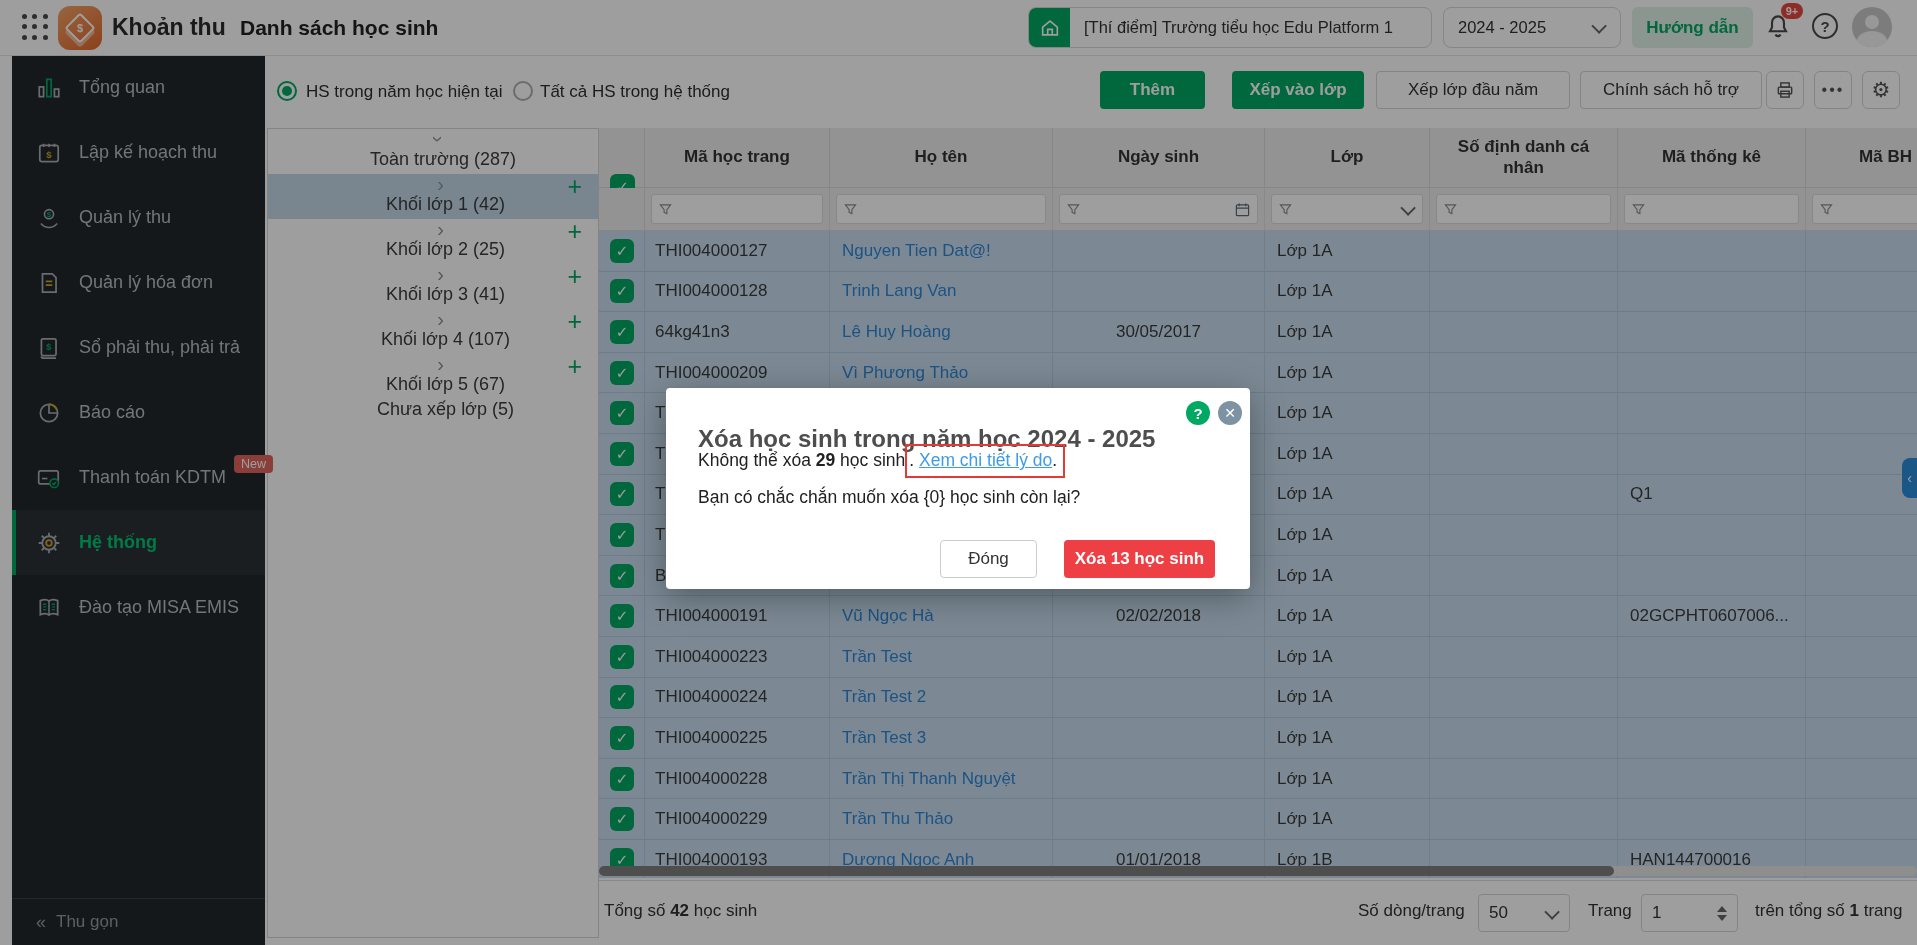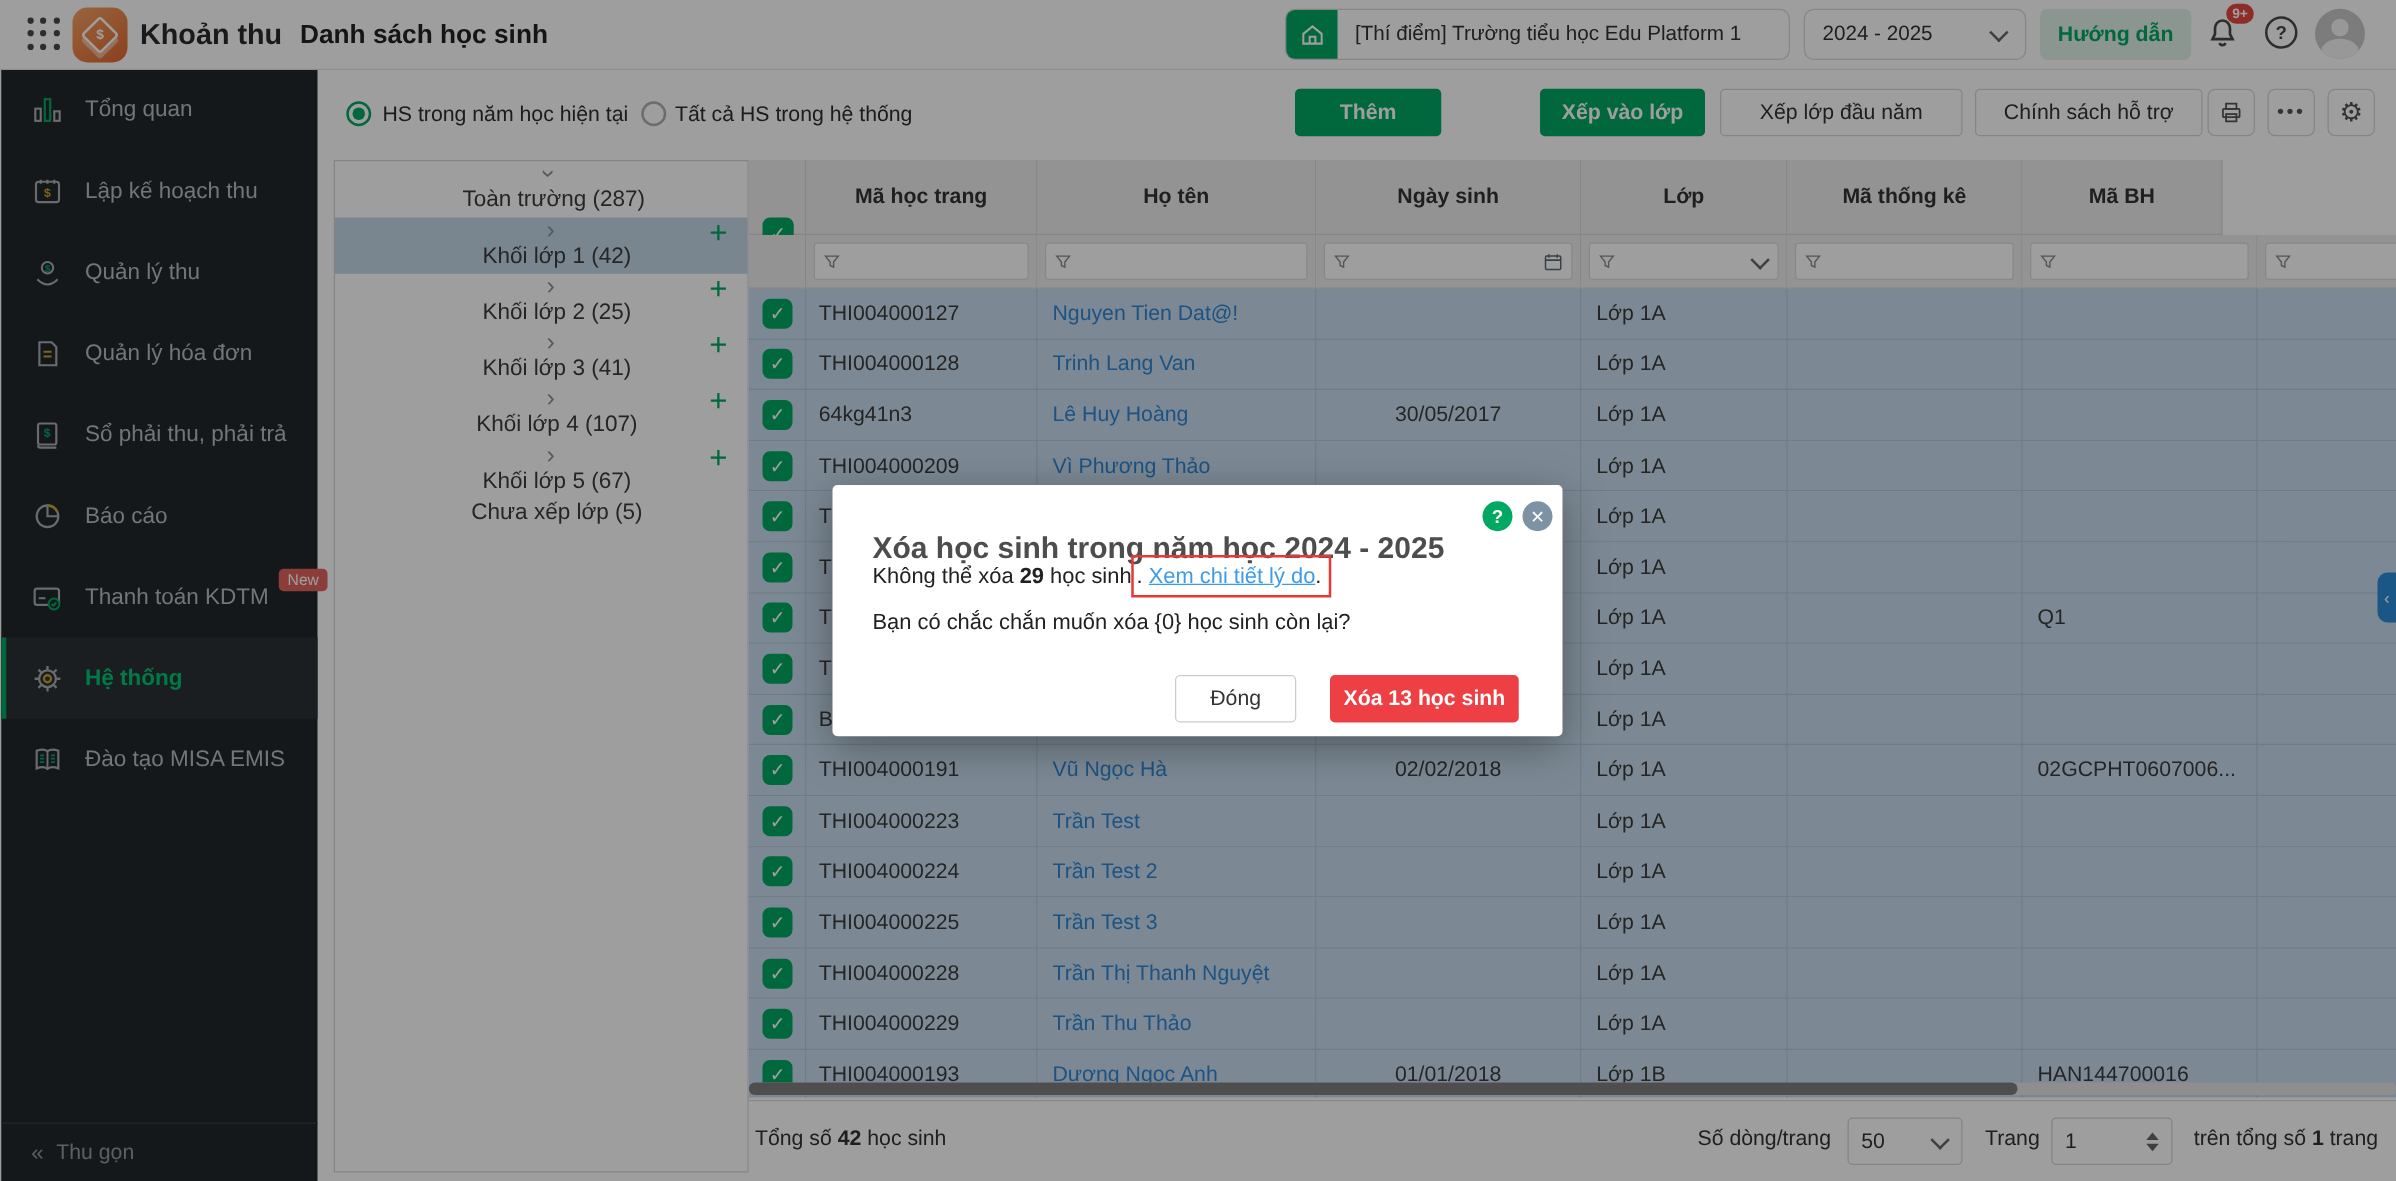--- a/index.html
+++ b/index.html
@@ -27,21 +27,21 @@
         color:var(--primary-green);font-weight:bold;font-size:17px;border:none;display:flex;align-items:center;justify-content:center;}
   #bell{position:absolute;left:1763px;top:11px;width:32px;height:34px;}
   #bell-badge{position:absolute;left:1781px;top:3px;min-width:14px;padding:2px 4px;background:#e5483f;border-radius:9px;
         color:#fff;font-size:11px;font-weight:bold;text-align:center;}
   #help-circle{position:absolute;left:1812px;top:13px;width:26px;height:26px;border:2px solid #4a4a4a;border-radius:50%;
         box-sizing:border-box;display:flex;align-items:center;justify-content:center;font-size:15px;font-weight:bold;color:#4a4a4a;}
   #avatar{position:absolute;left:1852px;top:7px;width:40px;height:40px;border-radius:50%;background:#c9c9c9;overflow:hidden;}
   #avatar .head{position:absolute;left:13px;top:8px;width:14px;height:14px;border-radius:50%;background:#f5f5f5;}
   #avatar .body{position:absolute;left:5px;top:24px;width:30px;height:20px;border-radius:50% 50% 0 0;background:#f5f5f5;}
   
-  #sidebar{position:absolute;left:1px;top:55px;width:253px;height:890px;background:#23272c;z-index:4;text-align:right;}
+  #sidebar{position:absolute;left:12px;top:55px;width:253px;height:890px;background:#23272c;z-index:4;text-align:right;}
   .sb-item{position:relative;height:65px;display:flex;align-items:center;padding-left:22px;cursor:pointer;}
   .sb-item .sb-ic{width:30px;height:30px;flex:0 0 auto;display:flex;align-items:center;justify-content:center;}
   .sb-item .sb-label{margin-left:15px;font-size:18px;color:#b9bec3;white-space:nowrap;}
   .sb-item.active{background:#2c3136;}
   .sb-item.active::before{content:'';position:absolute;left:0;top:0;bottom:0;width:4px;background:var(--primary-green);}
   .sb-item.active .sb-label{color:var(--active-green);font-weight:bold;}
   .sb-badge{margin-left:8px;align-self:flex-start;margin-top:10px;background:#e0635c;color:#fff;font-size:12.5px;
         padding:2px 7px;border-radius:4px;}
   #sb-collapse{position:absolute;left:0;bottom:0;width:253px;height:46px;border-top:1px solid #3a3f44;
         display:flex;align-items:center;color:#959ba1;font-size:17px;}
@@ -272,21 +272,21 @@
       <span class="dbl">«</span>
       <span>Thu gọn</span>
     </div>
   </div>
 
   <div class="radio on" style="left:277px;top:81px;"></div>
   <div class="radio-label" style="left:306px;top:82px;">HS trong năm học hiện tại</div>
   <div class="radio off" style="left:513px;top:81px;"></div>
   <div class="radio-label" style="left:540px;top:82px;">Tất cả HS trong hệ thống</div>
 
-  <div class="btn green" style="left:1036px;width:117px;">Thêm</div>
+  <div class="btn green" style="left:1100px;width:105px;">Thêm</div>
   <div class="btn green" style="left:1232px;width:132px;">Xếp vào lớp</div>
   <div class="btn white" style="left:1376px;width:194px;">Xếp lớp đầu năm</div>
   <div class="btn white" style="left:1580px;width:182px;">Chính sách hỗ trợ</div>
   <div class="iconbtn" style="left:1766px;">
     <svg width="20" height="20" viewBox="0 0 24 24" fill="none" stroke="#555" stroke-width="1.7">
       <rect x="7" y="3.5" width="10" height="5"></rect>
         <rect x="4" y="8.5" width="16" height="8" rx="1"></rect>
         <rect x="7" y="13.5" width="10" height="7"></rect>
     </svg>
   </div>
@@ -337,20 +337,21 @@
 
   <div id="grid">
     <div id="ghead">
         <div id="cbhead" style="width:46px;flex:0 0 46px;">
   <div class="gcheck" style="position:absolute;left:11px;top:46px;">✓</div>
         </div>
         <div class="h-cell" style="width:185px;flex:0 0 185px;">Mã học trang</div>
         <div class="h-cell" style="width:223px;flex:0 0 223px;">Họ tên</div>
         <div class="h-cell" style="width:212px;flex:0 0 212px;">Ngày sinh</div>
         <div class="h-cell" style="width:165px;flex:0 0 165px;">Lớp</div>
+        <div class="h-cell" style="width:188px;flex:0 0 188px;">Số định danh cá nhân</div>
         <div class="h-cell" style="width:188px;flex:0 0 188px;">Mã thống kê</div>
         <div class="h-cell" style="width:160px;flex:0 0 160px;">Mã BH</div>
       </div>
     <div id="gfilter">
         <div class="f-cell" style="width:46px;flex:0 0 46px;background:#ededed;border-right:1px solid #d8d8d8;"></div>
         <div class="f-cell" style="width:185px;flex:0 0 185px;">
     <div class="f-input">
             <svg width="13" height="13" viewBox="0 0 14 14">
               <path d="M1.5 2h11L8.5 7.2v4.3l-3-1.4V7.2Z" fill="none" stroke="#8a8a8a" stroke-width="1.2"></path>
             </svg>

